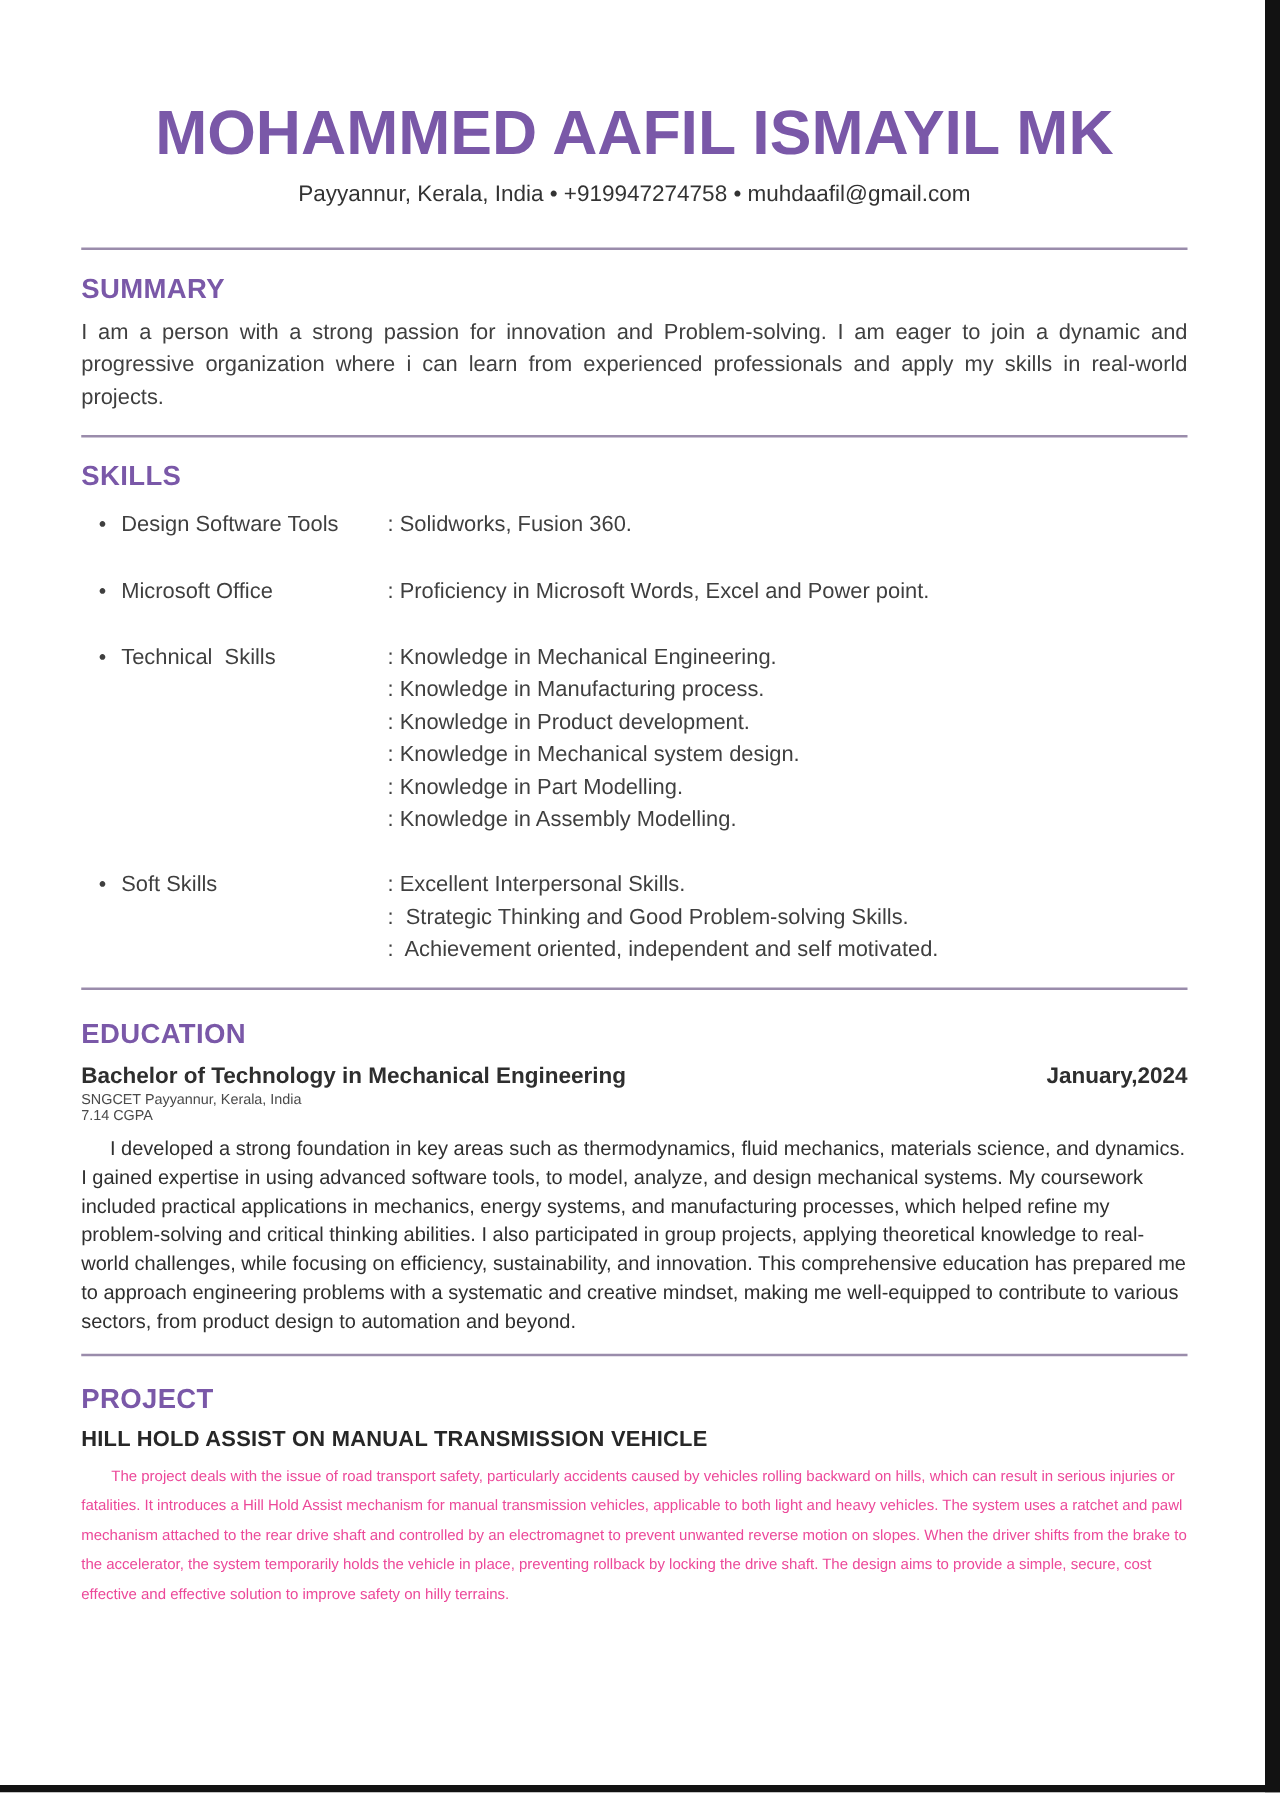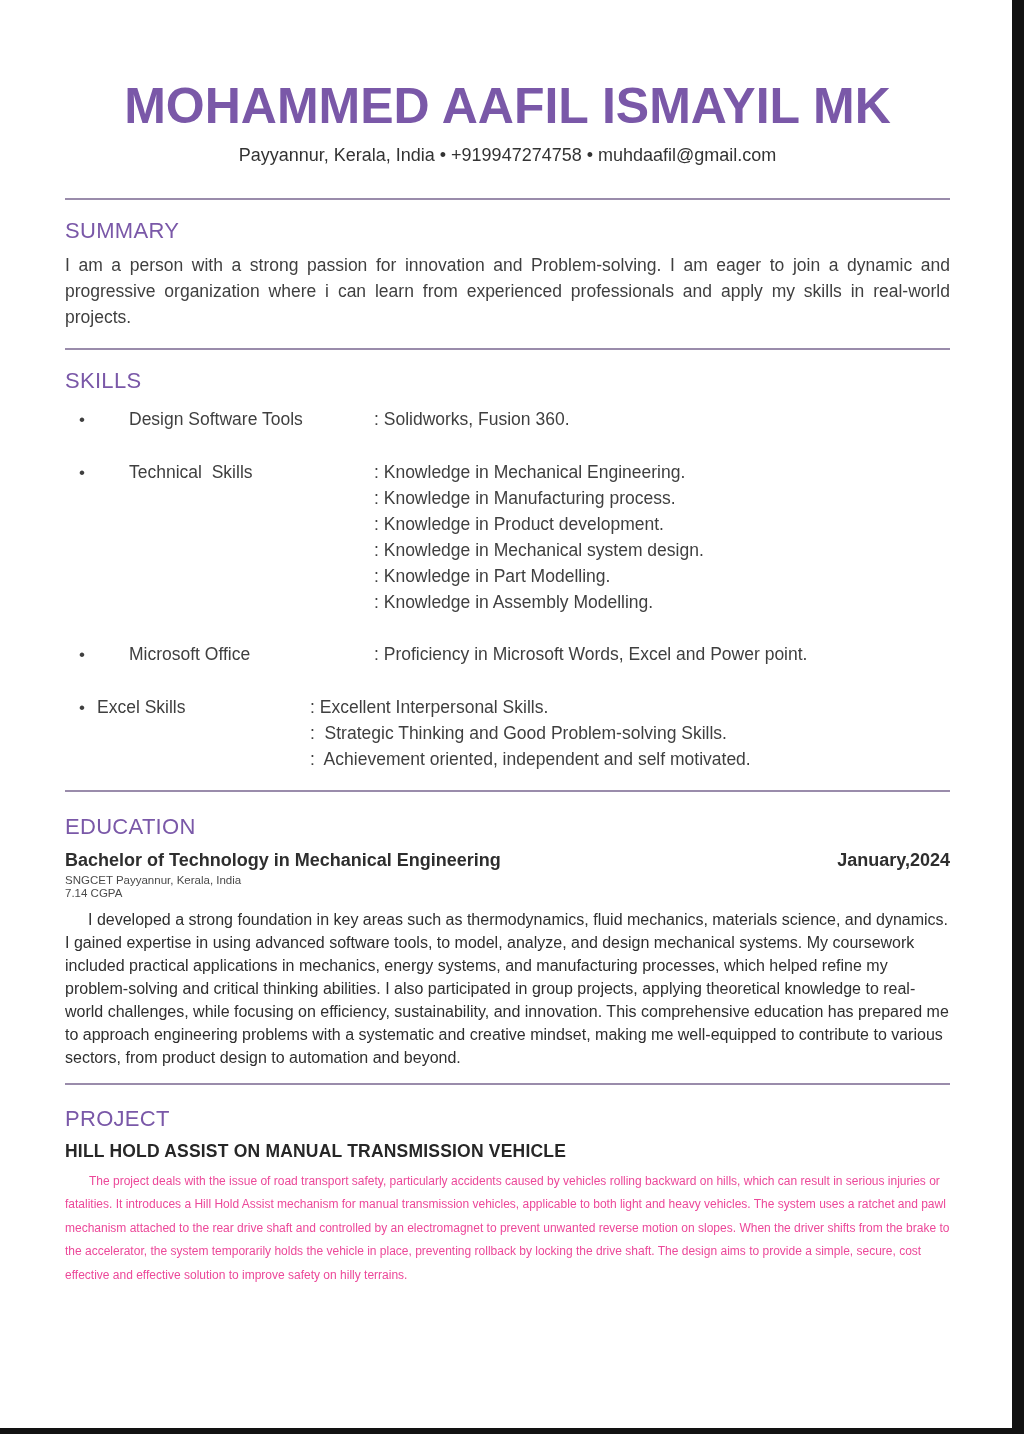--- a/index.html
+++ b/index.html
@@ -43,21 +43,21 @@
   
   .divider {
     border: none;
     border-top: 2px solid #9a8cab;
     margin-top: 18px;
   }
   .divider.after-contact { margin-top: 32px; }
   .section-heading {
     margin-top: 18px;
     font-size: 22px;
-    font-weight: normal;
+    font-weight: bold;
     color: #7a58a8;
     letter-spacing: 0.3px;
   }
 
   
   .summary-text {
     margin-top: 8px;
     font-size: 17.5px;
     line-height: 26px;
     text-align: justify;
@@ -66,21 +66,21 @@
 
   
   .skills-list { margin-top: 12px; }
   .skill-row {
     display: flex;
     align-items: flex-start;
     font-size: 17.5px;
     line-height: 26px;
     color: #3f3f3f;
   }
-  .skill-row:not(:last-child) { margin-bottom: 26px; gap: 32px; }
+  .skill-row:not(:last-child) { margin-bottom: 26px; }
   .skill-bullet {
     width: 32px;
     padding-left: 14px;
     flex: 0 0 32px;
   }
   .skill-bullet::before { content: "•"; font-size: 17px; color: #3f3f3f; }
   .skill-label {
     flex: 0 0 213px;
     white-space: pre-wrap;
   }
@@ -163,43 +163,43 @@
       <div class="skill-row">
         <span class="skill-bullet"></span>
         <div class="skill-label">Design Software Tools</div>
         <div class="skill-details">
           <div>: Solidworks, Fusion 360.</div>
         </div>
       </div>
 
       <div class="skill-row">
         <span class="skill-bullet"></span>
+        <div class="skill-label">Microsoft Office</div>
+        <div class="skill-details">
+          <div>: Proficiency in Microsoft Words, Excel and Power point.</div>
+        </div>
+      </div>
+
+      <div class="skill-row">
+        <span class="skill-bullet"></span>
         <div class="skill-label">Technical  Skills</div>
         <div class="skill-details">
           <div>: Knowledge in Mechanical Engineering.</div>
           <div>: Knowledge in Manufacturing process.</div>
           <div>: Knowledge in Product development.</div>
           <div>: Knowledge in Mechanical system design.</div>
           <div>: Knowledge in Part Modelling.</div>
           <div>: Knowledge in Assembly Modelling.</div>
         </div>
       </div>
 
-      <div class="skill-row">
-        <span class="skill-bullet"></span>
-        <div class="skill-label">Microsoft Office</div>
-        <div class="skill-details">
-          <div>: Proficiency in Microsoft Words, Excel and Power point.</div>
-        </div>
-      </div>
-
-
-      <div class="skill-row">
-        <span class="skill-bullet"></span>
-        <div class="skill-label">Excel Skills</div>
+
+      <div class="skill-row">
+        <span class="skill-bullet"></span>
+        <div class="skill-label">Soft Skills</div>
         <div class="skill-details">
           <div>: Excellent Interpersonal Skills.</div>
           <div>:  Strategic Thinking and Good Problem-solving Skills.</div>
           <div>:  Achievement oriented, independent and self motivated.</div>
         </div>
       </div>
 
     </div>
   </div>
 

